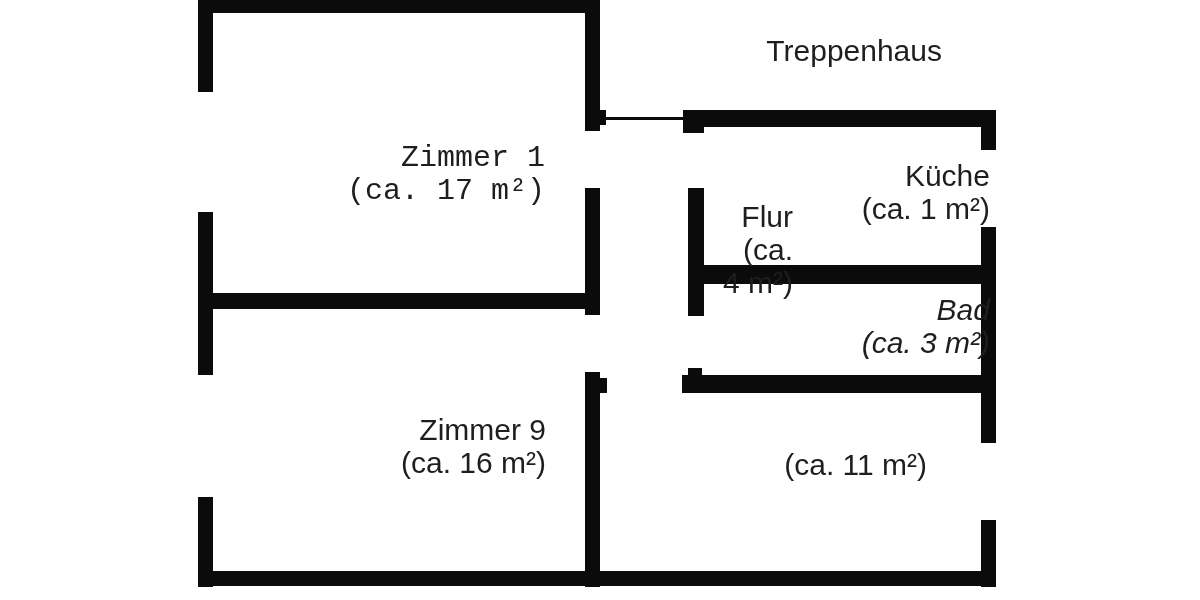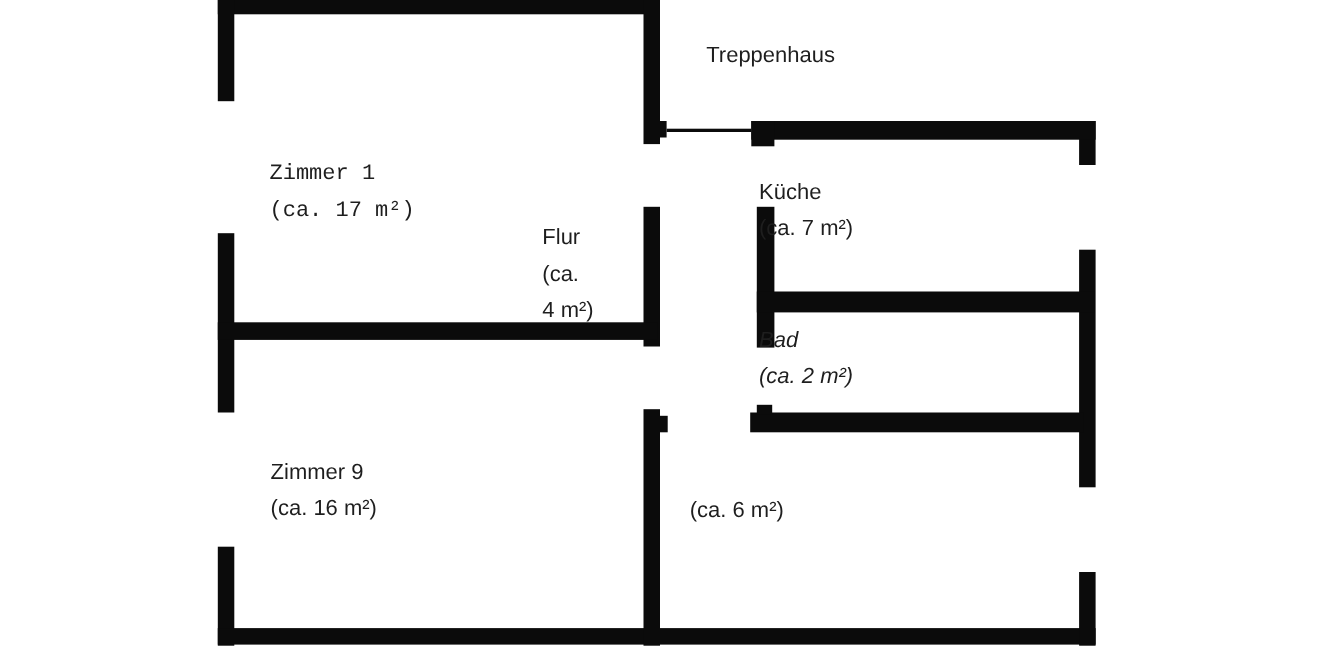--- a/index.html
+++ b/index.html
@@ -14,23 +14,23 @@
     background:var(--bg);
     overflow:hidden;
     font-family:"Liberation Sans", sans-serif;
   }
   .wall{position:absolute;background:var(--wall);}
   .door-line{position:absolute;background:var(--wall);}
   .room-label{
     position:absolute;
     width:300px;
     margin-left:-150px;
-    text-align:left;
+    text-align:right;
     color:var(--text);
-    font-size:20px;
+    font-size:30px;
     line-height:33px;
     white-space:nowrap;
   }
   .room-label .area{display:block;}
 </style>
 </head>
 <body>
 
 <div id="stage">
 
@@ -68,36 +68,36 @@
     <span>Treppenhaus</span>
   </div>
 
   <div class="room-label" style="left:395px;top:142px;font-family:Liberation Mono, monospace;">
     <span>Zimmer 1</span>
     <span class="area">(ca. 17 m²)</span>
   </div>
 
   <div class="room-label" style="left:840px;top:159px;">
     <span>Küche</span>
-    <span class="area">(ca. 7 m²)</span>
+    <span class="area">(ca. 1 m²)</span>
   </div>
 
   <div class="room-label" style="left:643px;top:200px;">
     <span>Flur</span>
     <span class="area">(ca.</span>
     <span class="area">4 m²)</span>
   </div>
 
   <div class="room-label" style="left:840px;top:293px;font-style:italic;">
     <span>Bad</span>
-    <span class="area">(ca. 2 m²)</span>
+    <span class="area">(ca. 3 m²)</span>
   </div>
 
   <div class="room-label" style="left:396px;top:413px;">
     <span>Zimmer 9</span>
     <span class="area">(ca. 16 m²)</span>
   </div>
 
   <div class="room-label" style="left:777px;top:448px;">
-    <span class="area">(ca. 6 m²)</span>
+    <span class="area">(ca. 11 m²)</span>
   </div>
 
 </div>
 
 </body></html>

